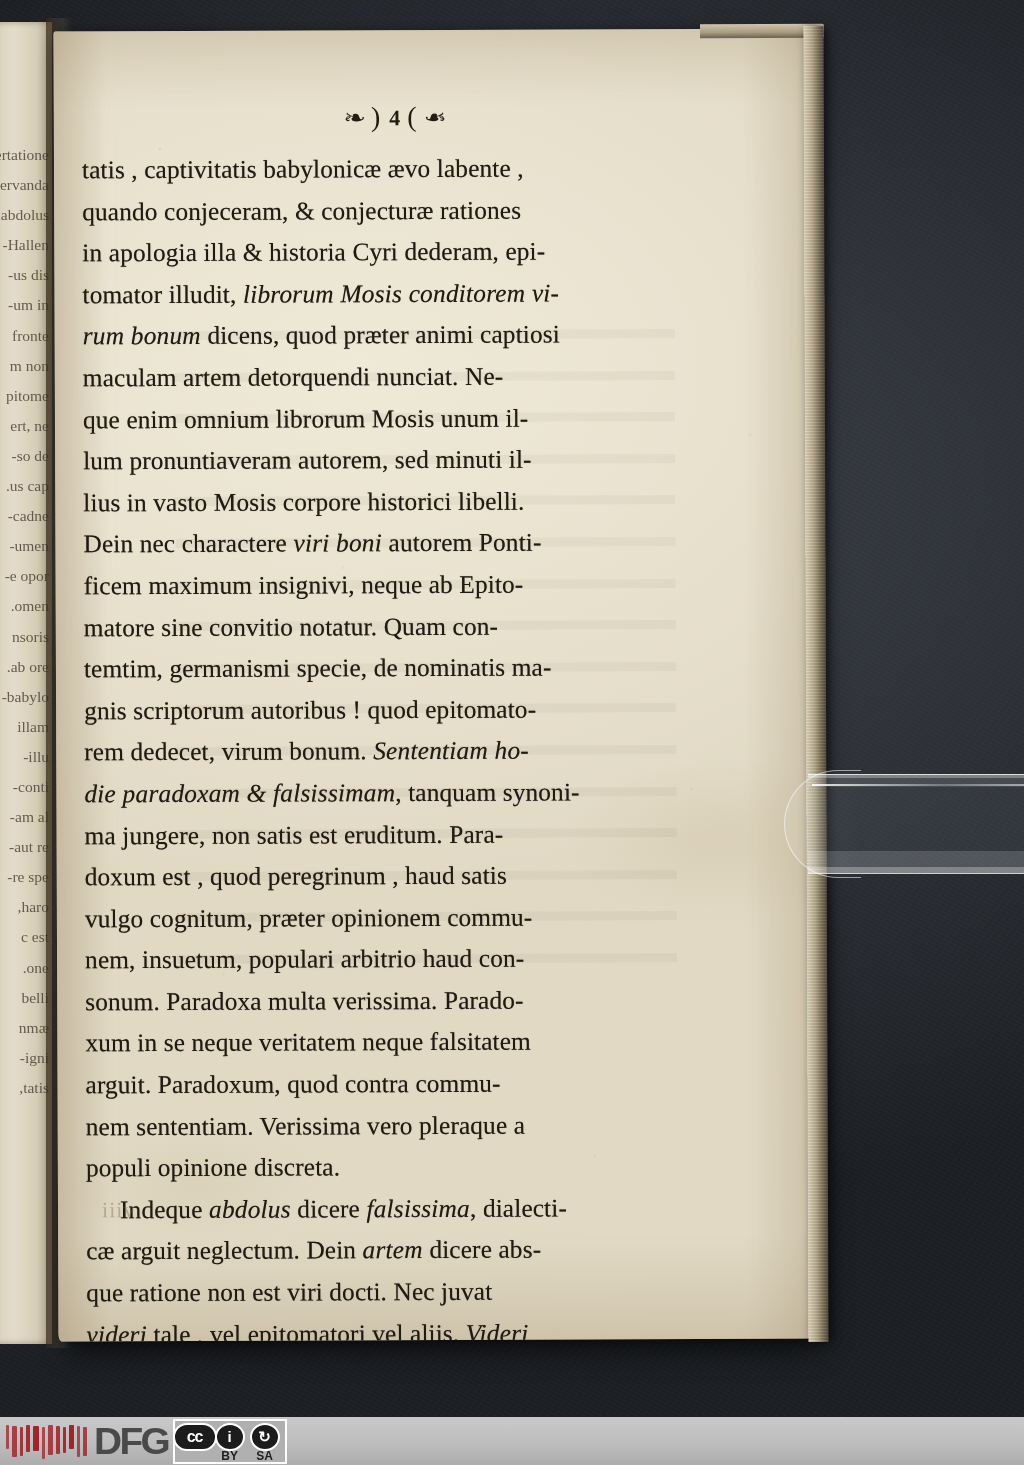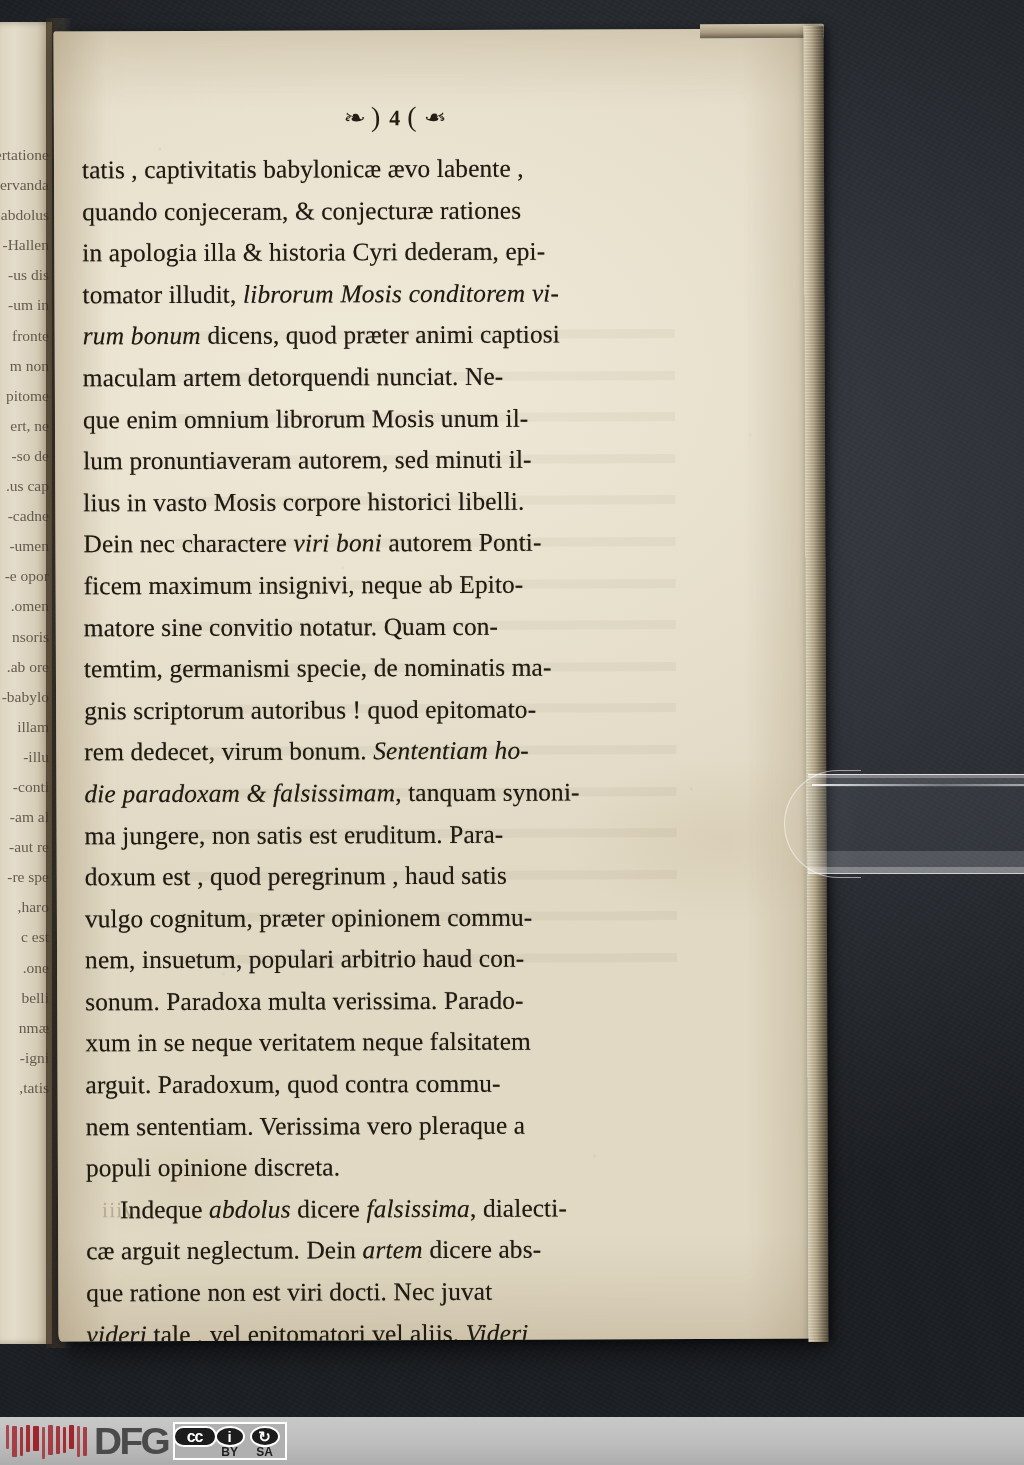--- a/index.html
+++ b/index.html
@@ -347,21 +347,21 @@
     margin-right: 6px;
   }
   .cc-icon {
     width: 32px;
     display: flex;
     flex-direction: column;
     align-items: center;
   }
   .cc-circle {
     width: 30px;
-    height: 21px;
+    height: 28px;
     border-radius: 50%;
     background: #1c1c1c;
     color: #ffffff;
     display: flex;
     align-items: center;
     justify-content: center;
     font-family: "Liberation Sans", sans-serif;
     font-weight: bold;
     font-size: 15px;
     border: 2.5px solid #ffffff;

